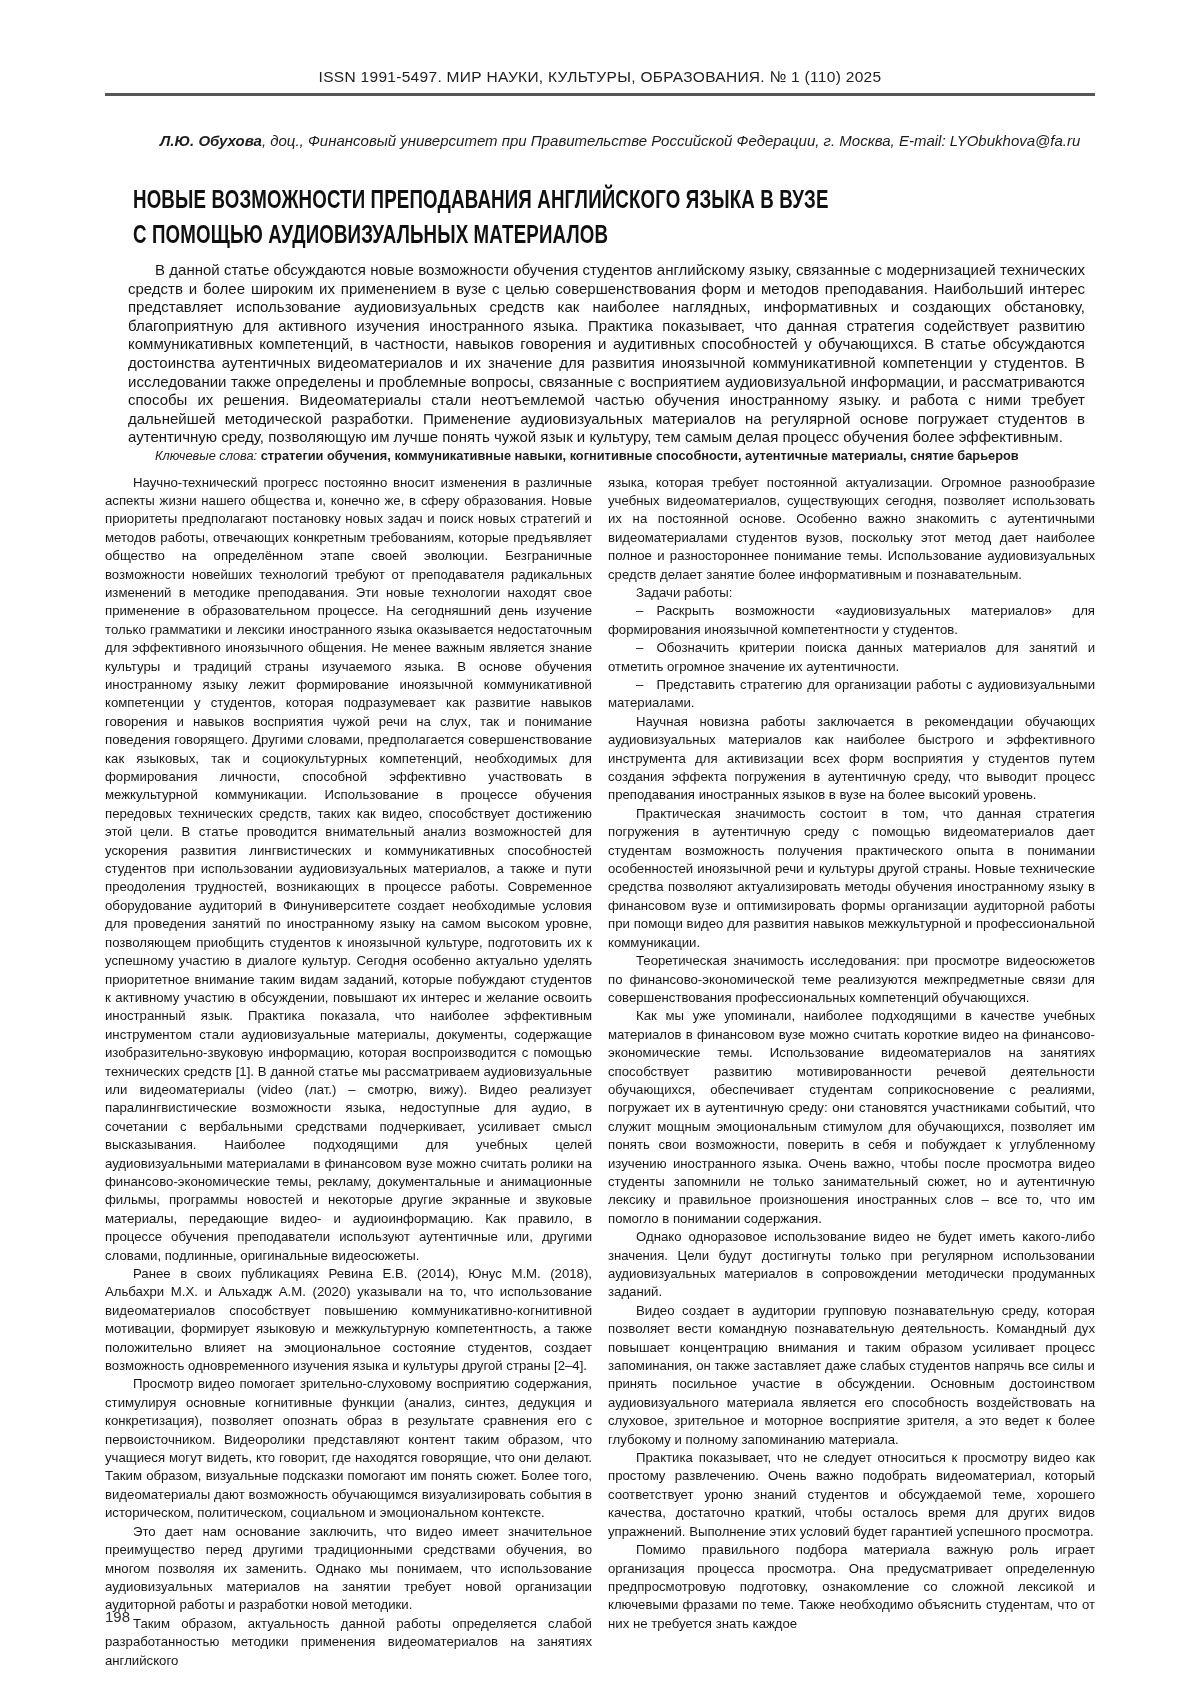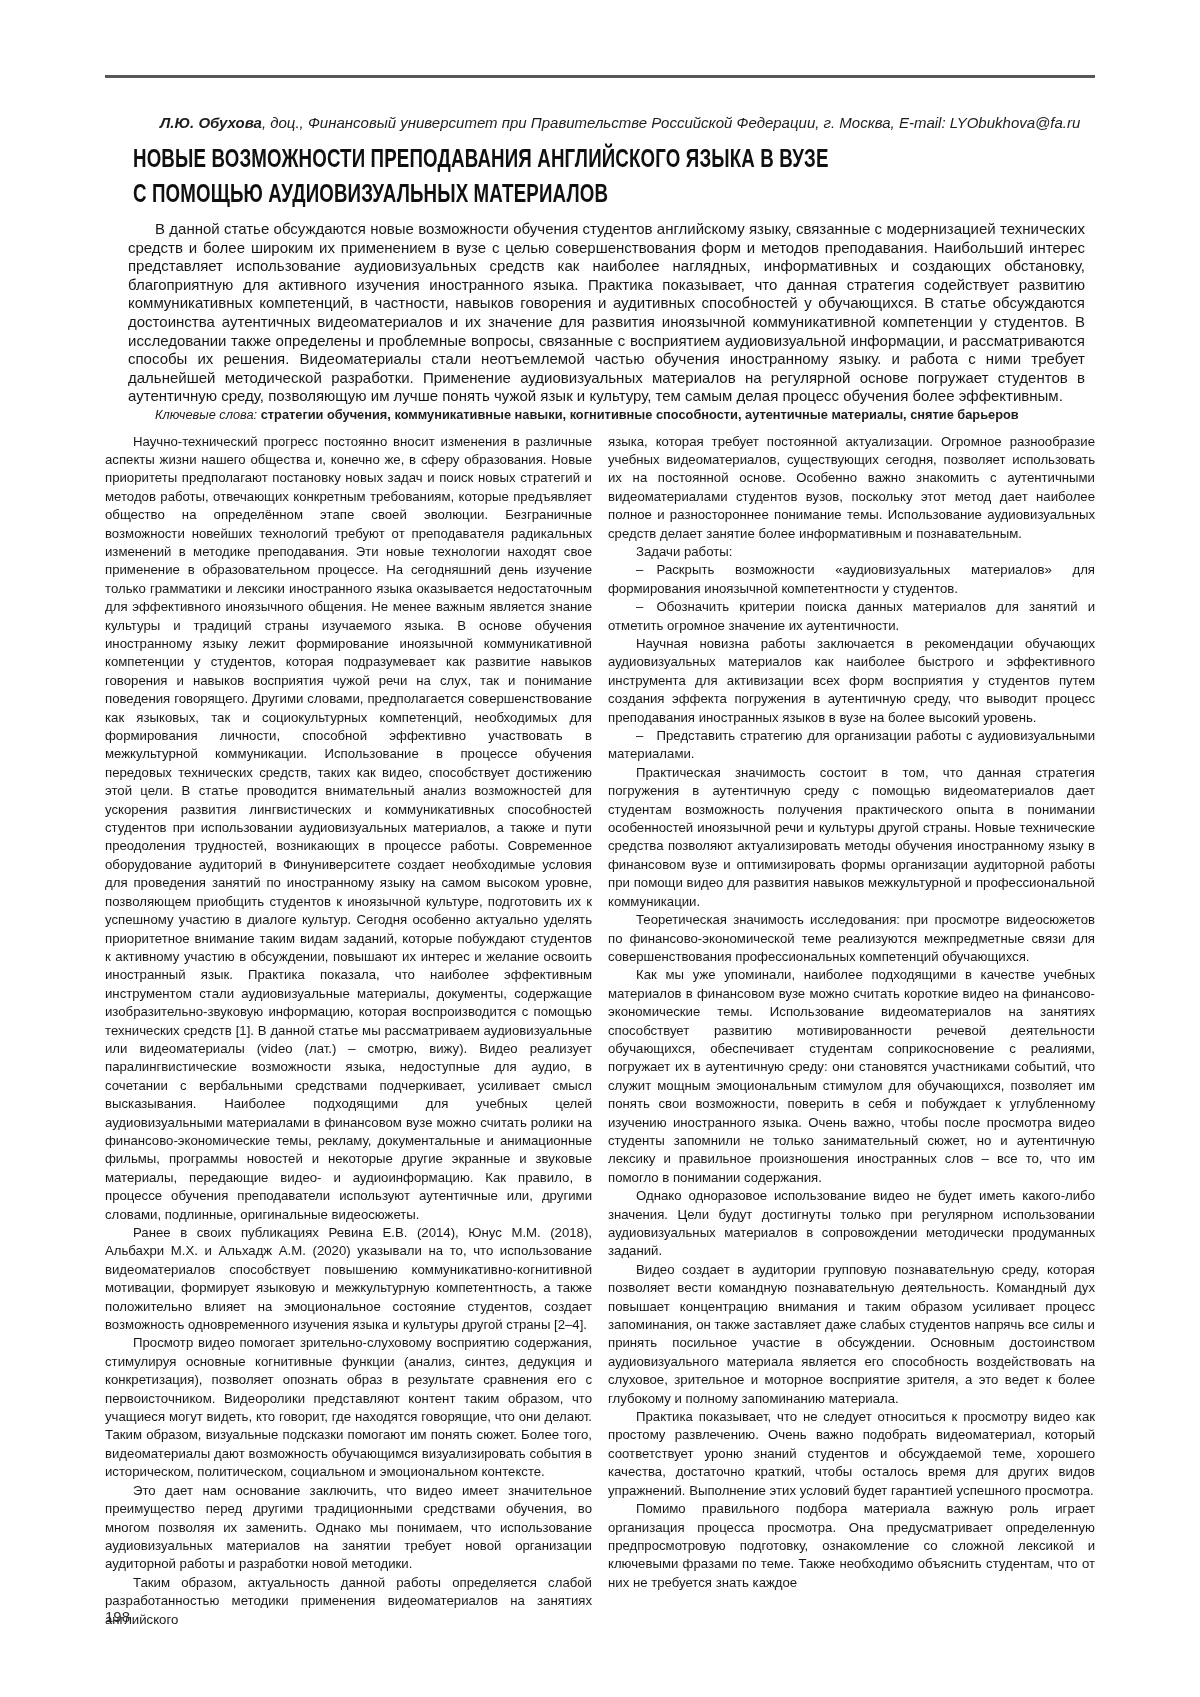--- a/index.html
+++ b/index.html
@@ -25,21 +25,21 @@
   .byline {
     margin-top: 36px;
     margin-left: 55px;
     font-size: 15px;
     font-style: italic;
     color: #1d1d1d;
   }
   .byline b { font-style: italic; margin-top: 28px; }
 
   .title {
-    margin-top: 10px;
+    margin-top: 33px;
     margin-left: 28px;
     font-weight: 700;
     color: #101010;
   }
   .title-line {
     display: block;
     font-size: 26px;
     line-height: 35px;
     white-space: nowrap;
     transform: scaleX(0.72);
@@ -90,20 +90,21 @@
     font-size: 15px;
     color: #2e2e2e;
     text-align: center;
   }
 </style>
 </head>
 <body>
 
 <div class="page">
 
+  <div class="running-head">ISSN 1991-5497. МИР НАУКИ, КУЛЬТУРЫ, ОБРАЗОВАНИЯ.  № 1 (110) 2025</div>
 
   <div class="head-rule"></div>
 
   <p class="byline"><b>Л.Ю. Обухова</b><span>, доц., Финансовый университет при Правительстве Российской Федерации, г. Москва, E-mail: LYObukhova@fa.ru</span></p>
 
   <h1 class="title">
     <span class="title-line">НОВЫЕ ВОЗМОЖНОСТИ ПРЕПОДАВАНИЯ АНГЛИЙСКОГО ЯЗЫКА В ВУЗЕ</span>
     <span class="title-line">С ПОМОЩЬЮ АУДИОВИЗУАЛЬНЫХ МАТЕРИАЛОВ</span>
   </h1>
 
@@ -117,22 +118,22 @@
         <p class="para">Ранее в своих публикациях Ревина Е.В. (2014), Юнус М.М. (2018), Альбахри М.Х. и Альхадж А.М. (2020) указывали на то, что использование видеоматериалов способствует повышению коммуникативно-когнитивной мотивации, формирует языковую и межкультурную компетентность, а также положительно влияет на эмоциональное состояние студентов, создает возможность одновременного изучения языка и культуры другой страны [2–4].</p>
         <p class="para">Просмотр видео помогает зрительно-слуховому восприятию содержания, стимулируя основные когнитивные функции (анализ, синтез, дедукция и конкретизация), позволяет опознать образ в результате сравнения его с первоисточником. Видеоролики представляют контент таким образом, что учащиеся могут видеть, кто говорит, где находятся говорящие, что они делают. Таким образом, визуальные подсказки помогают им понять сюжет. Более того, видеоматериалы дают возможность обучающимся визуализировать события в историческом, политическом, социальном и эмоциональном контексте.</p>
         <p class="para">Это дает нам основание заключить, что видео имеет значительное преимущество перед другими традиционными средствами обучения, во многом позволяя их заменить. Однако мы понимаем, что использование аудиовизуальных материалов на занятии требует новой организации аудиторной работы и разработки новой методики.</p>
         <p class="para">Таким образом, актуальность данной работы определяется слабой разработанностью методики применения видеоматериалов на занятиях английского</p>
       </div>
     <div class="col">
         <p class="para no-indent">языка, которая требует постоянной актуализации. Огромное разнообразие учебных видеоматериалов, существующих сегодня, позволяет использовать их на постоянной основе. Особенно важно знакомить с аутентичными видеоматериалами студентов вузов, поскольку этот метод дает наиболее полное и разностороннее понимание темы. Использование аудиовизуальных средств делает занятие более информативным и познавательным.</p>
         <p class="para">Задачи работы:</p>
         <p class="para">– Раскрыть возможности «аудиовизуальных материалов» для формирования иноязычной компетентности у студентов.</p>
         <p class="para">– Обозначить критерии поиска данных материалов для занятий и отметить огромное значение их аутентичности.</p>
+        <p class="para">– Представить стратегию для организации работы с аудиовизуальными материалами.</p>
         <p class="para">Научная новизна работы заключается в рекомендации обучающих аудиовизуальных материалов как наиболее быстрого и эффективного инструмента для активизации всех форм восприятия у студентов путем создания эффекта погружения в аутентичную среду, что выводит процесс преподавания иностранных языков в вузе на более высокий уровень.</p>
-        <p class="para">– Представить стратегию для организации работы с аудиовизуальными материалами.</p>
         <p class="para">Практическая значимость состоит в том, что данная стратегия погружения в аутентичную среду с помощью видеоматериалов дает студентам возможность получения практического опыта в понимании особенностей иноязычной речи и культуры другой страны. Новые технические средства позволяют актуализировать методы обучения иностранному языку в финансовом вузе и оптимизировать формы организации аудиторной работы при помощи видео для развития навыков межкультурной и профессиональной коммуникации.</p>
         <p class="para">Теоретическая значимость исследования: при просмотре видеосюжетов по финансово-экономической теме реализуются межпредметные связи для совершенствования профессиональных компетенций обучающихся.</p>
         <p class="para">Как мы уже упоминали, наиболее подходящими в качестве учебных материалов в финансовом вузе можно считать короткие видео на финансово-экономические темы. Использование видеоматериалов на занятиях способствует развитию мотивированности речевой деятельности обучающихся, обеспечивает студентам соприкосновение с реалиями, погружает их в аутентичную среду: они становятся участниками событий, что служит мощным эмоциональным стимулом для обучающихся, позволяет им понять свои возможности, поверить в себя и побуждает к углубленному изучению иностранного языка. Очень важно, чтобы после просмотра видео студенты запомнили не только занимательный сюжет, но и аутентичную лексику и правильное произношения иностранных слов – все то, что им помогло в понимании содержания.</p>
         <p class="para">Однако одноразовое использование видео не будет иметь какого-либо значения. Цели будут достигнуты только при регулярном использовании аудиовизуальных материалов в сопровождении методически продуманных заданий.</p>
         <p class="para">Видео создает в аудитории групповую познавательную среду, которая позволяет вести командную познавательную деятельность. Командный дух повышает концентрацию внимания и таким образом усиливает процесс запоминания, он также заставляет даже слабых студентов напрячь все силы и принять посильное участие в обсуждении. Основным достоинством аудиовизуального материала является его способность воздействовать на слуховое, зрительное и моторное восприятие зрителя, а это ведет к более глубокому и полному запоминанию материала.</p>
         <p class="para">Практика показывает, что не следует относиться к просмотру видео как простому развлечению. Очень важно подобрать видеоматериал, который соответствует уроню знаний студентов и обсуждаемой теме, хорошего качества, достаточно краткий, чтобы осталось время для других видов упражнений. Выполнение этих условий будет гарантией успешного просмотра.</p>
         <p class="para">Помимо правильного подбора материала важную роль играет организация процесса просмотра. Она предусматривает определенную предпросмотровую подготовку, ознакомление со сложной лексикой и ключевыми фразами по теме. Также необходимо объяснить студентам, что от них не требуется знать каждое</p>
       </div>
   </div>
 

